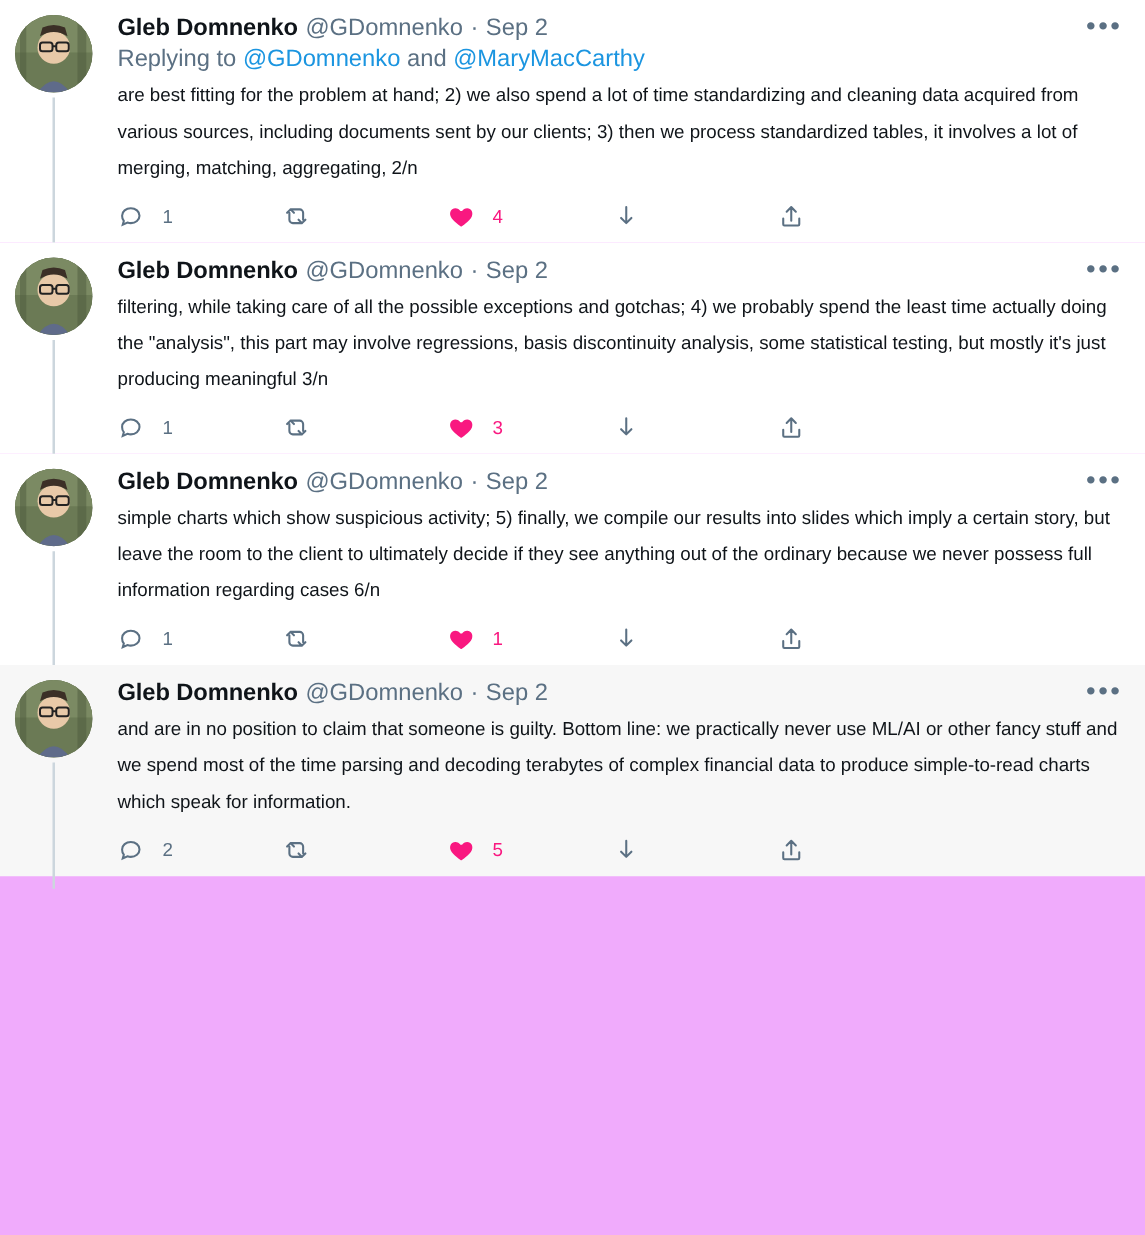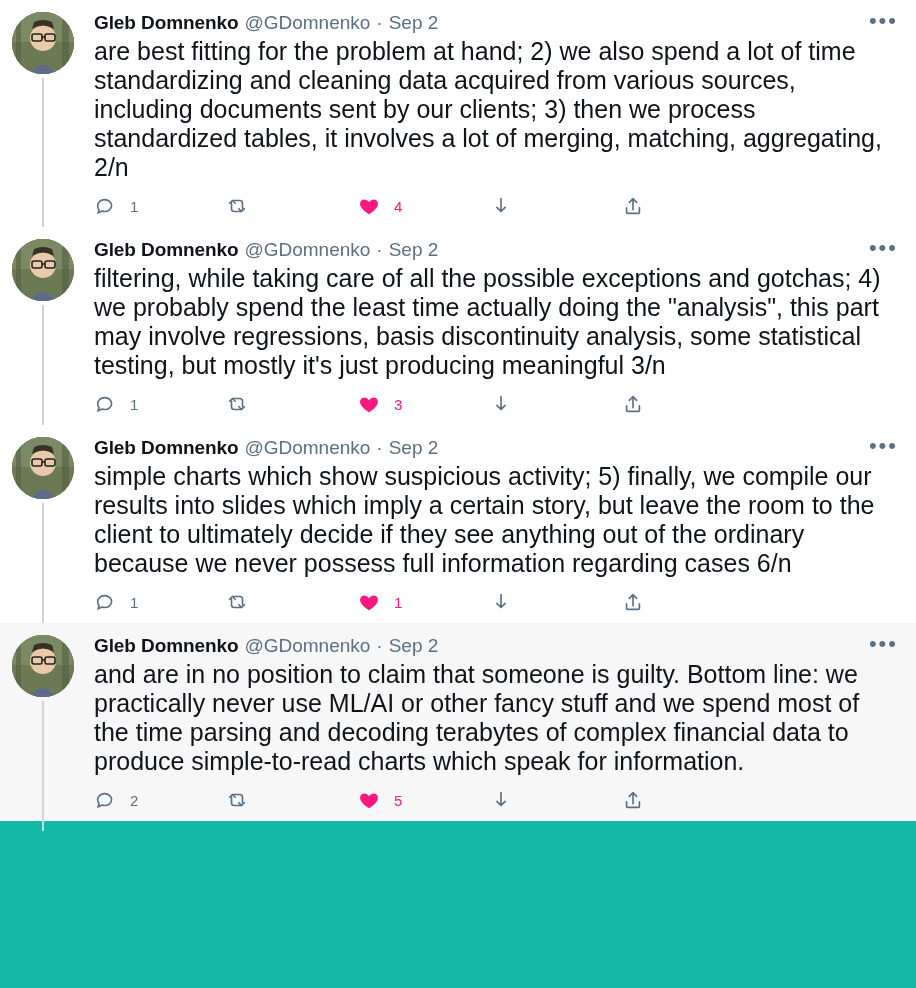--- a/index.html
+++ b/index.html
@@ -7,21 +7,21 @@
     margin: 0; padding: 0;
     background: #ffffff;
     font-family: "Liberation Sans", sans-serif;
     -webkit-font-smoothing: antialiased;
   }
   #app {
     width: 916px;
     height: 988px;
     position: relative;
     overflow: hidden;
-    background: #14b8a6;
+    background: #f0abfc;
   }
   .thread {
     position: relative;
   }
   .tweet {
     position: relative;
     display: flex;
     padding: 12px 16px 4px 12px;
     background: #ffffff;
   }
@@ -87,21 +87,21 @@
   .replying {
     font-size: 19px;
     color: #5b7083;
     margin-top: 3px;
   }
   .replying a {
     color: #1b95e0;
     text-decoration: none;
   }
   .body {
-    font-size: 25px;
+    font-size: 15px;
     line-height: 29px;
     color: #0f1419;
     margin-top: 3px;
     word-wrap: break-word;
   }
   .actions {
     display: flex;
     align-items: center;
     margin-top: 13px;
     margin-bottom: 6px;
@@ -149,20 +149,23 @@
         <div class="thread-line"></div>
       </div>
       <div class="content">
         <div class="head-row">
           <span class="name">Gleb Domnenko</span>
           <span class="handle">@GDomnenko</span>
           <span class="dot">·</span>
           <span class="date">Sep 2</span>
           <span class="more">•••</span>
         </div>
+        <div class="replying">
+          <span>Replying to </span><a href="#">@GDomnenko</a><span> and </span><a href="#">@MaryMacCarthy</a>
+        </div>
         <div class="body">are best fitting for the problem at hand; 2) we also spend a lot of time standardizing and cleaning data acquired from various sources, including documents sent by our clients; 3) then we process standardized tables, it involves a lot of merging, matching, aggregating, 2/n</div>
         <div class="actions">
           <div class="action">
             <span class="ic">
               <svg viewBox="0 0 24 24" width="22" height="22">
                   <path fill="none" stroke="#5b7083" stroke-width="1.8" d="M4 11.5c0-3.6 3.4-6.5 7.6-6.5s7.6 2.9 7.6 6.5-3.4 6.5-7.6 6.5c-1 0-2-.2-2.9-.5L4.6 19.4l.9-3.3C4.6 15 4 13.3 4 11.5z"></path>
                 </svg>
             </span>
             <span class="cnt">1</span>
           </div>

